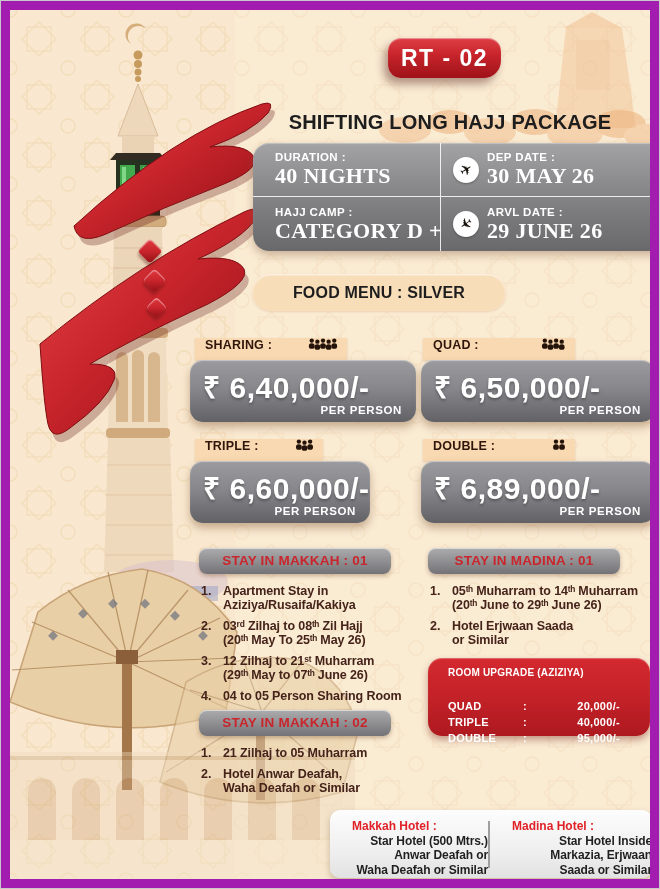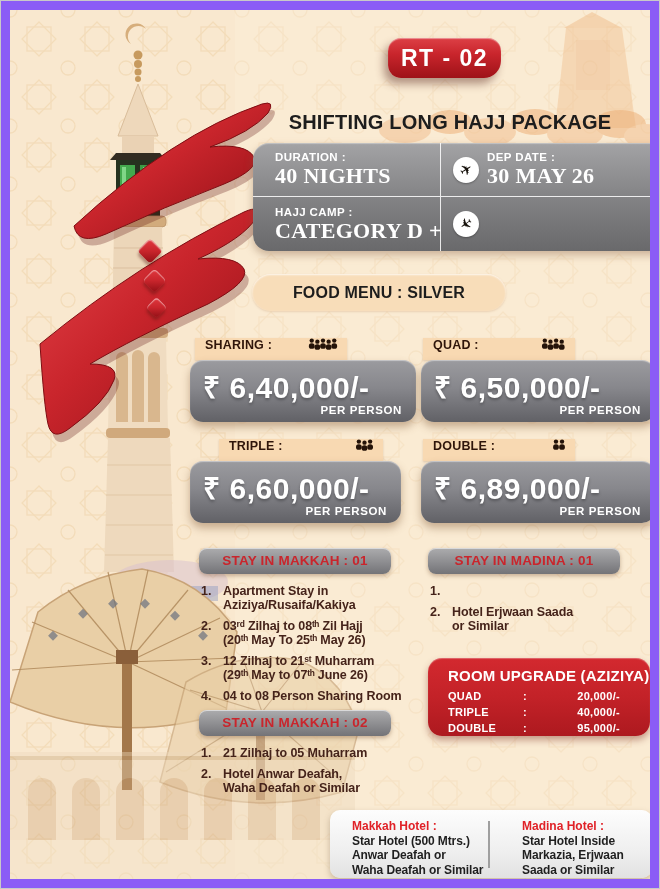--- a/index.html
+++ b/index.html
@@ -1,17 +1,17 @@
 <!DOCTYPE html>
 <html style="--accent-red: #c9252c; --bg-cream: #f9e8cf;"><head>
 <meta charset="utf-8">
 <style>
   html,body{margin:0;padding:0;background:#fff;}
   .page{
-    position:relative;width:660px;height:889px;background:#8b5cf6;
+    position:relative;width:660px;height:889px;background:#a21caf;
     border:1px solid #c9c9c9;box-sizing:border-box;overflow:hidden;
     font-family:"Liberation Sans",sans-serif;
   }
   .inner{position:absolute;left:9px;top:9px;width:640px;height:869px;background:#f9e8cf;overflow:hidden;}
   svg.art{position:absolute;left:0;top:0;z-index:0;pointer-events:none;}
   .layer{position:absolute;z-index:2;}
 
   
   .rt-badge{
     left:378px;top:28px;width:113px;height:40px;
@@ -59,21 +59,21 @@
   .gicon *{fill:#241309;}
   .pbox{
     position:absolute;height:62px;border-radius:13px;color:#fff;
     background:linear-gradient(180deg,#9b9b9f 0%,#87878c 45%,#616166 100%);
     box-shadow:0 5px 9px rgba(135,95,60,.45), inset 0 1px 1px rgba(255,255,255,.45);
   }
   .amount{font-size:30px;font-weight:bold;letter-spacing:.5px;padding:6px 0 0 13px;text-shadow:0 2px 3px rgba(0,0,0,.3);white-space:nowrap;}
   .per{position:absolute;right:14px;bottom:6px;font-size:11.5px;font-weight:bold;letter-spacing:.6px;}
   .strip-c0{left:185px;top:328px;width:152px;}  .box-c0{left:180px;top:350px;width:226px;}
   .strip-c1{left:413px;top:328px;width:152px;}  .box-c1{left:411px;top:350px;width:234px;}
-  .strip-c2{left:185px;top:429px;width:164px;margin-left:24px;}  .box-c2{left:180px;top:451px;width:211px;}
+  .strip-c2{left:185px;top:429px;width:128px;}  .box-c2{left:180px;top:451px;width:180px;}
   .strip-c3{left:413px;top:429px;width:152px;}  .box-c3{left:411px;top:451px;width:234px;}
 
   
   .stay-pill{
     position:absolute;height:26px;border-radius:8px;text-align:center;line-height:26px;
     background:linear-gradient(180deg,#acacae 0%,#8d8d90 55%,#737377 100%);
     color:#c9252c;font-size:13.5px;font-weight:bold;letter-spacing:.2px;
     box-shadow:0 2px 4px rgba(120,80,50,.4), inset 0 1px 0 rgba(255,255,255,.55);
   }
   .pill-mk1{left:189px;top:538px;width:192px;}
@@ -87,37 +87,37 @@
   .num{width:22px;flex:0 0 auto;font-size:12.5px;font-weight:bold;color:#45231a;line-height:14px;}
   .txt{font-size:12.5px;font-weight:bold;color:#45231a;line-height:14px;white-space:pre-line;letter-spacing:-.1px;}
 
   
   .room-upgrade{
     left:418px;top:648px;width:222px;height:78px;border-radius:14px;
     background:linear-gradient(180deg,#d3292f 0%,#c32228 50%,#ad191f 100%);
     color:#fff;box-sizing:border-box;padding-top:9px;
     box-shadow:0 4px 7px rgba(130,50,40,.45), inset 0 1px 1px rgba(255,255,255,.3);
   }
-  .ru-title{font-size:15px;font-weight:bold;padding-left:20px;letter-spacing:.2px;margin-bottom:4px;}
+  .ru-title{font-size:10px;font-weight:bold;padding-left:20px;letter-spacing:.2px;margin-bottom:20px;}
   .ru-row{display:flex;padding:0 30px 0 20px;font-size:11px;font-weight:bold;line-height:16px;letter-spacing:.3px;}
   .ru-label{width:64px;}
   .ru-sep{width:26px;text-align:center;}
   .ru-val{flex:1;text-align:right;}
 
   
   .hotels-card{
     left:320px;top:800px;width:322px;height:68px;border-radius:10px;display:flex;
     background:linear-gradient(180deg,#fdfdfd 0%,#efefef 60%,#e2e2e2 100%);
     box-shadow:0 3px 6px rgba(110,85,60,.35);box-sizing:border-box;padding-top:9px;
   }
   .hotel-col{width:158px;box-sizing:border-box;padding-left:22px;}
-  .hotel-col.second{width:auto;flex:1;padding-left:32px;}
+  .hotel-col.second{width:auto;flex:1;padding-left:22px;}
   .hdivider{width:2px;background:#9f9f9f;margin:2px 0 10px 0;}
   .hotel-title{color:#e02127;font-size:12px;font-weight:bold;line-height:14.5px;}
-  .hotel-lines{font-size:12px;font-weight:bold;color:#1f1f1f;line-height:14.5px;white-space:pre-line;letter-spacing:-.1px;}
+  .hotel-lines{font-size:12px;font-weight:bold;color:#1f1f1f;line-height:14.5px;white-space:pre-line;letter-spacing:-.1px;text-align:right;}
 
   
   .diamond{
     position:absolute;z-index:2;border-radius:4px;transform:rotate(45deg);
     background:linear-gradient(135deg,#e23a40 0%,#c9252c 50%,#8f0f15 100%);
     box-shadow:2px 3px 3px rgba(90,20,15,.4), inset 1px 1px 1px rgba(255,255,255,.5);
   }
   .d1{left:131px;top:232px;width:18px;height:18px;}
   .d2{left:136px;top:262px;width:17px;height:17px;}
   .d3{left:139px;top:290px;width:15px;height:15px;}
@@ -303,20 +303,24 @@
         <div class="cell leftc">
           <div>
             <div class="ilabel">HAJJ CAMP :</div>
             <div class="ivalue">CATEGORY D +</div>
           </div>
         </div>
         <div class="cell rightc">
           <span class="plane-circle">
               <span class="plane arv">✈</span>
             </span>
+          <div>
+            <div class="ilabel">ARVL DATE :</div>
+            <div class="ivalue">29 JUNE 26</div>
+          </div>
         </div>
       </div>
     </div>
 
     <div class="layer food-pill">FOOD MENU : SILVER</div>
 
     <div class="pstrip strip-c0 layer">
       <span class="plabel">SHARING :</span>
       <svg class="gicon" viewBox="0 0 34 15" width="30">
         <circle cx="4" cy="3" r="2.5"></circle>
@@ -396,28 +400,30 @@
           <span class="txt">03ʳᵈ Zilhaj to 08ᵗʰ Zil Hajj
 (20ᵗʰ May To 25ᵗʰ May 26)</span>
         </li>
       <li class="li">
           <span class="num">3.</span>
           <span class="txt">12 Zilhaj to 21ˢᵗ Muharram
 (29ᵗʰ May to 07ᵗʰ June 26)</span>
         </li>
       <li class="li">
           <span class="num">4.</span>
-          <span class="txt">04 to 08 Person Sharing Room</span>
+          <span class="txt">04 to 05 Person Sharing Room</span>
         </li>
     </ol>
 
     <div class="stay-pill pill-md1 layer">STAY IN MADINA : 01</div>
     <ol class="stay-list list-md1">
       <li class="li">
           <span class="num">1.</span>
+          <span class="txt">05ᵗʰ Muharram to 14ᵗʰ Muharram
+(20ᵗʰ June to 29ᵗʰ June 26)</span>
         </li>
       <li class="li">
           <span class="num">2.</span>
           <span class="txt">Hotel Erjwaan Saada
 or Similar</span>
         </li>
     </ol>
 
     <div class="layer room-upgrade">
       <div class="ru-title">ROOM UPGRADE (AZIZIYA)</div>

